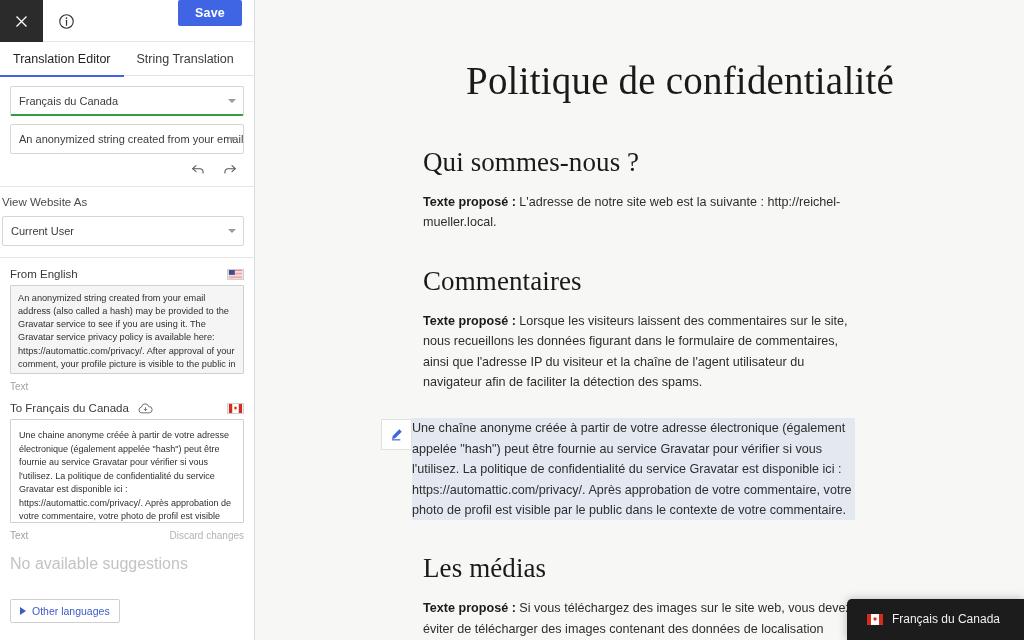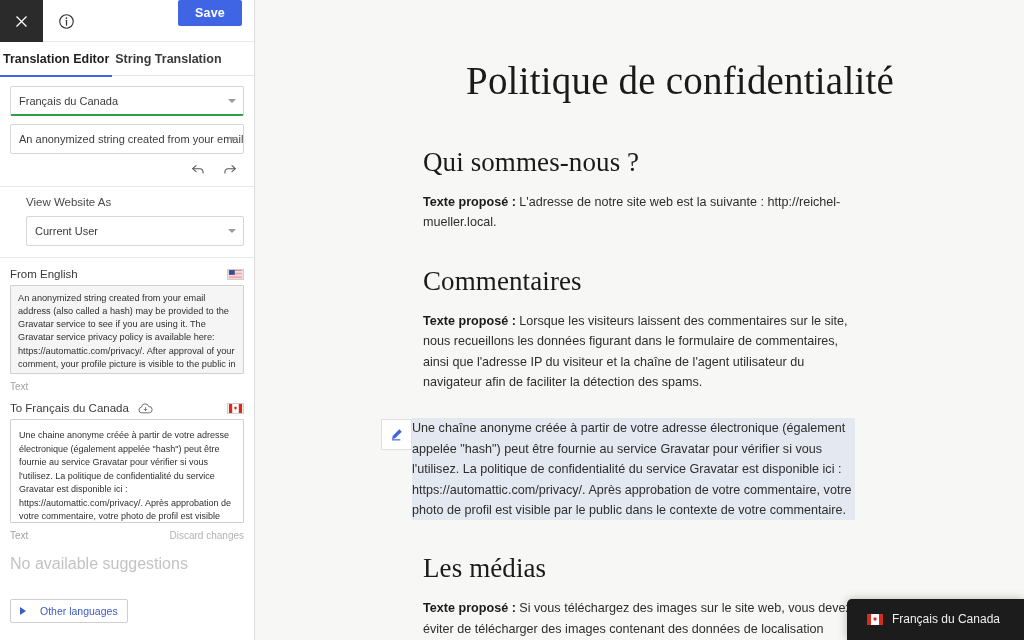--- a/index.html
+++ b/index.html
@@ -44,22 +44,22 @@
     font-size: 12.5px; font-weight: 700;
     padding: 6px 17px; border: none; border-radius: 2px;
     margin-right: 12px; cursor: pointer;
     letter-spacing: .2px;
   }
 
   
   .tabs { height: 34px; display: flex; border-bottom: 1px solid #e4e4e4; background:#fff;}
   .tab {
     font-size: 12.5px; color: #3a3a3a;
-    padding: 0 3px; height: 34px; line-height: 34px;
-    cursor: pointer; position: relative; white-space: nowrap; font-weight: bold;
+    padding: 0 13px; height: 34px; line-height: 34px;
+    cursor: pointer; position: relative; white-space: nowrap;
   }
   .tab.active { color: #1f1f1f; }
   .tab.active::after {
     content: ""; position: absolute; left: 0; right: 0; bottom: -1px;
     height: 2.5px; background: #3f65e4;
   }
 
   
   .sel-wrap { padding: 10px 10px 0 10px; }
   .select {
@@ -81,21 +81,21 @@
   
   .undo-row {
     display: flex; justify-content: flex-end; align-items: center;
     gap: 16px; padding: 7px 16px 9px 0;
     border-bottom: 1px solid #e6e6e6;
   }
   .icon-btn { cursor: pointer; display:flex; }
   .icon-btn svg { width: 16px; height: 16px; }
 
   
-  .sec { padding: 9px 10px 11px 26px; border-bottom: 1px solid #e6e6e6; }
+  .sec { padding: 9px 10px 11px 2px; border-bottom: 1px solid #e6e6e6; }
   .sec-label { font-size: 11.5px; color: #4a4a4a; margin-bottom: 8px; }
 
   
   .lang-head {
     display: flex; align-items: center;
     padding: 10px 10px 5px 10px;
   }
   .lang-head .t { font-size: 11.5px; color: #3a3a3a; font-weight: 400; }
   .lang-head .spacer { flex: 1; }
   .cloud-ico { margin-left: 9px; display:flex; align-items:center;}
@@ -117,21 +117,21 @@
     padding: 3px 10px 0 10px;
     font-size: 10px; color: #a2a2a2;
   }
   .discard { color: #b3b3b3; cursor: pointer; }
   .suggestions {
     font-size: 16px; color: #c3c3c3;
     padding: 14px 10px 0 10px;
   }
   .other-lang-wrap { padding: 26px 10px 0 10px; }
   .other-lang {
-    display: inline-flex; align-items: center; gap: 14px;
+    display: inline-flex; align-items: center; gap: 6px;
     border: 1px solid #cfcfcf; background: #fff;
     font-size: 10.5px; color: #3c5bc6; padding: 5px 9px;
     border-radius: 2px; cursor: pointer;
   }
   .tri {
     width: 0; height: 0; border-top: 4px solid transparent;
     border-bottom: 4px solid transparent; border-left: 6px solid #3c5bc6;
   }
 
   

